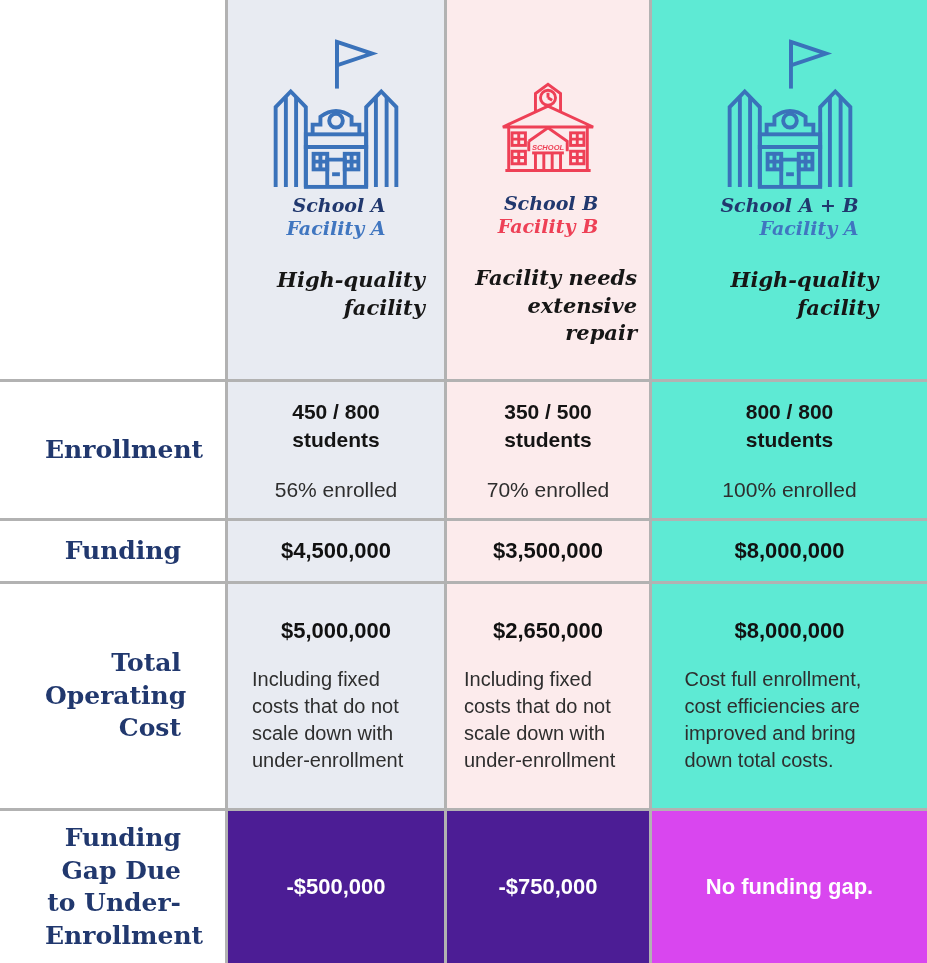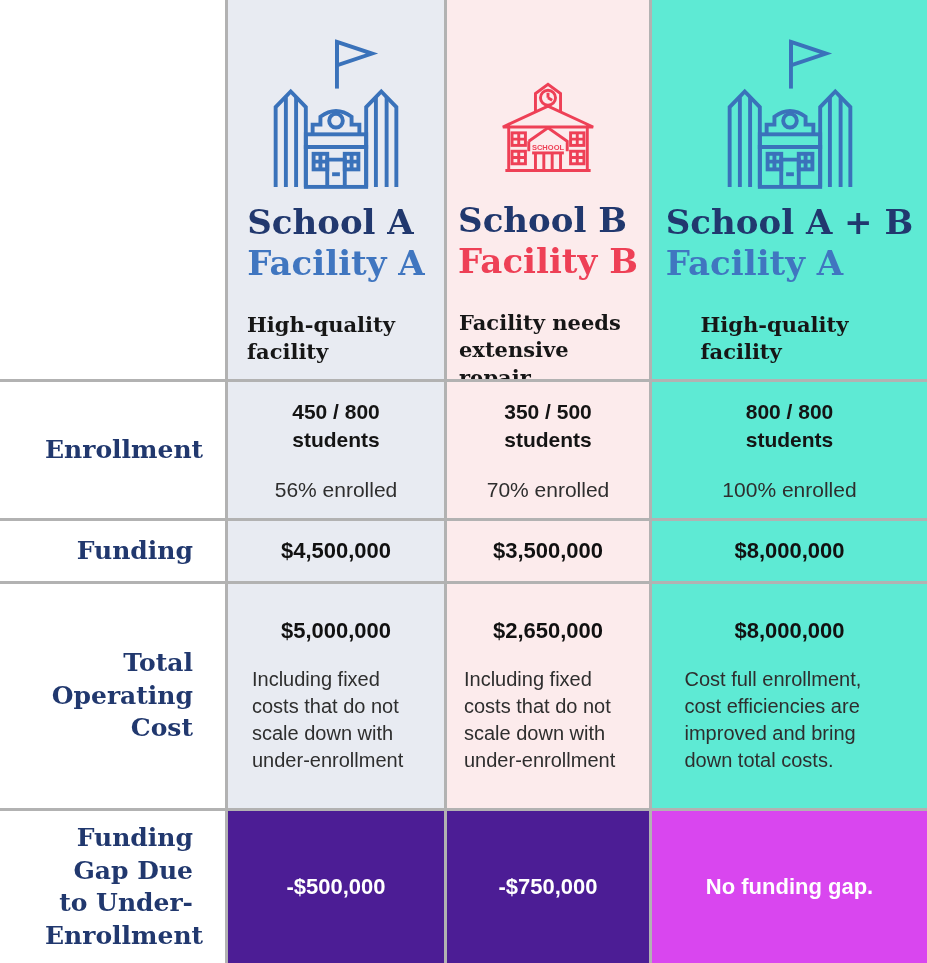--- a/index.html
+++ b/index.html
@@ -20,36 +20,36 @@
     overflow: hidden;
   }
   .col-label { background: #ffffff; }
   .col-blue  { background: #e8ebf2; }
   .col-pink  { background: #fcebec; }
   .col-lav   { background: #5eead4; }
   .gap-red   { background: #4c1d95; }
   .gap-green { background: #d946ef; }
 
   
-  .head { justify-content: flex-start; padding-top: 30px; text-align: left; }
+  .head { justify-content: flex-start; padding-top: 30px; text-align: right; font-style: italic; }
   .icon-wrap { line-height: 0; }
   .icon-wrap.small { margin-top: 46px; margin-bottom: 10px; }
-  .names { margin-top: 12px; font-family: "DejaVu Serif", serif; font-weight: bold;
-           font-size: 34px; line-height: 1.22; }
+  .names { margin-top: 4px; font-family: "DejaVu Serif", serif; font-weight: bold;
+           font-size: 19px; line-height: 1.22; }
   .school-name   { color: #21386e; }
   .facility-blue { color: #4076c0; }
   .facility-red  { color: #ee4056; }
   .col-desc { margin-top: 26px; font-family: "DejaVu Serif", serif; font-weight: bold;
               color: #161616; font-size: 21px; line-height: 1.3; max-width: 178px; }
 
   
   .row-label { align-items: flex-end; }
   .row-label span {
     display: block; text-align: right; max-width: 180px;
-    padding-right: 32px; margin-right: 0;
+    padding-right: 44px; margin-right: 0;
     font-family: "DejaVu Serif", serif; font-weight: bold;
     color: #21386e; font-size: 25px; line-height: 1.3;
   }
 
   
   .enroll-main { font-weight: bold; font-size: 21px; color: #141414;
                  text-align: center; line-height: 1.35; max-width: 125px; }
   .enroll-sub  { margin-top: 24px; font-size: 21px; color: #2e2e2e; text-align: right; }
   .money { font-weight: bold; font-size: 22px; color: #111111; text-align: center; }
   .cost-note { margin-top: 22px; font-size: 20px; color: #2e2e2e;

